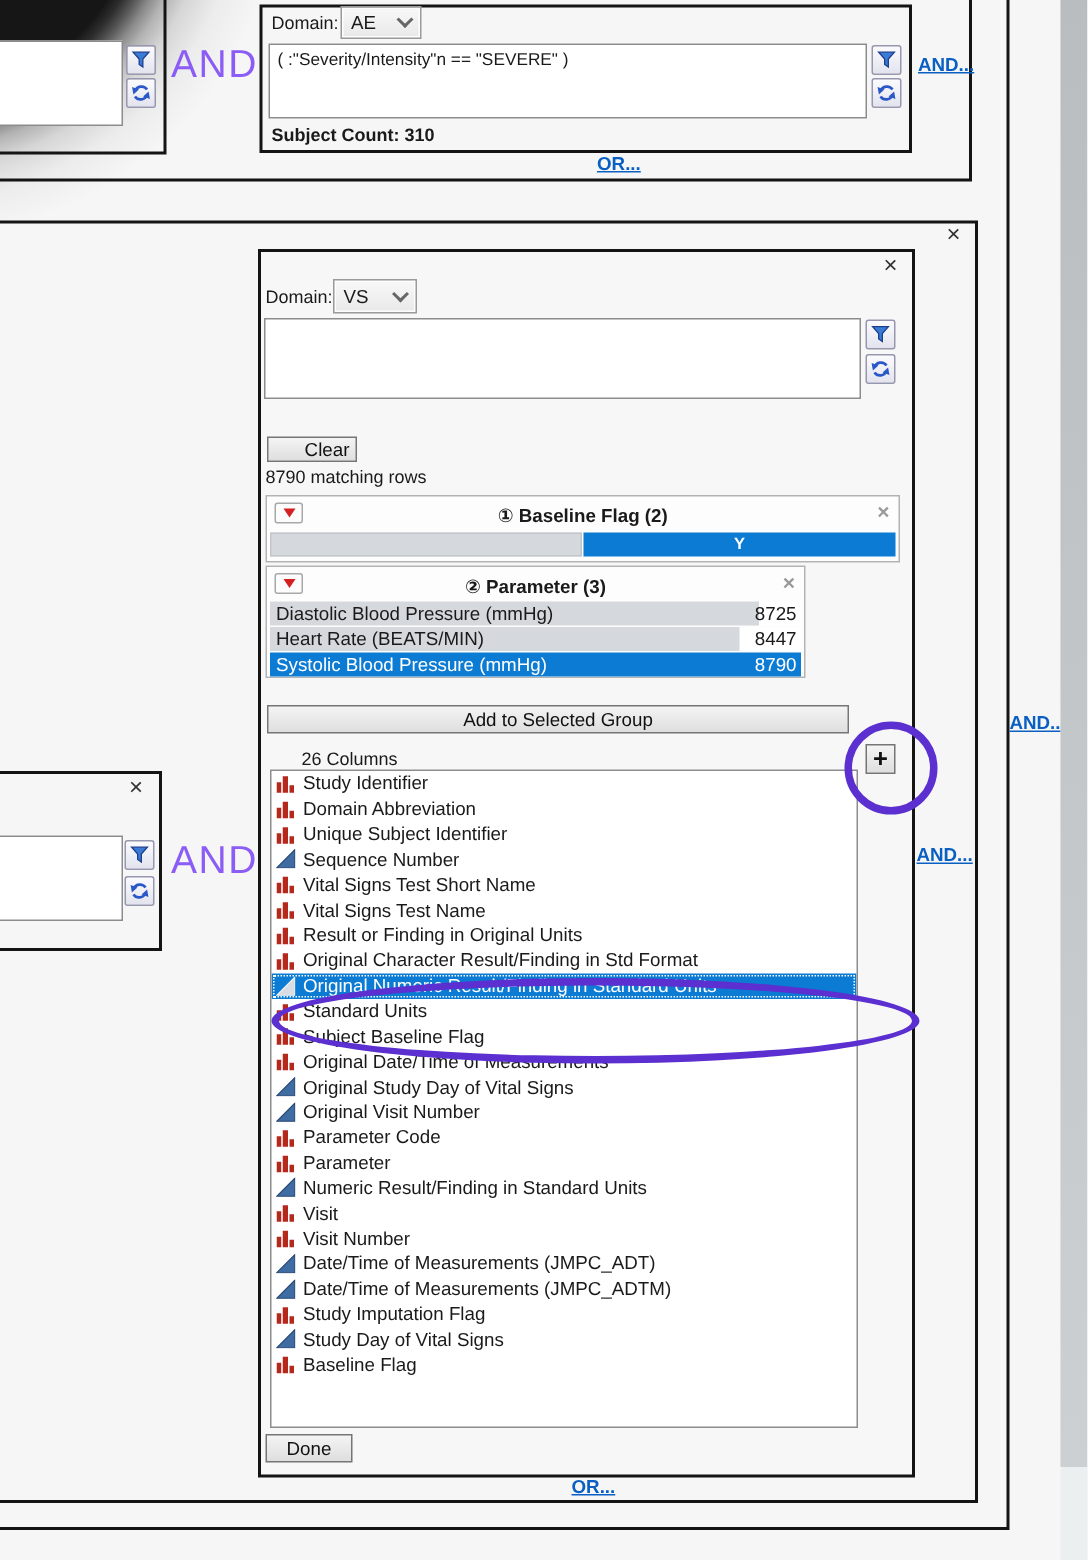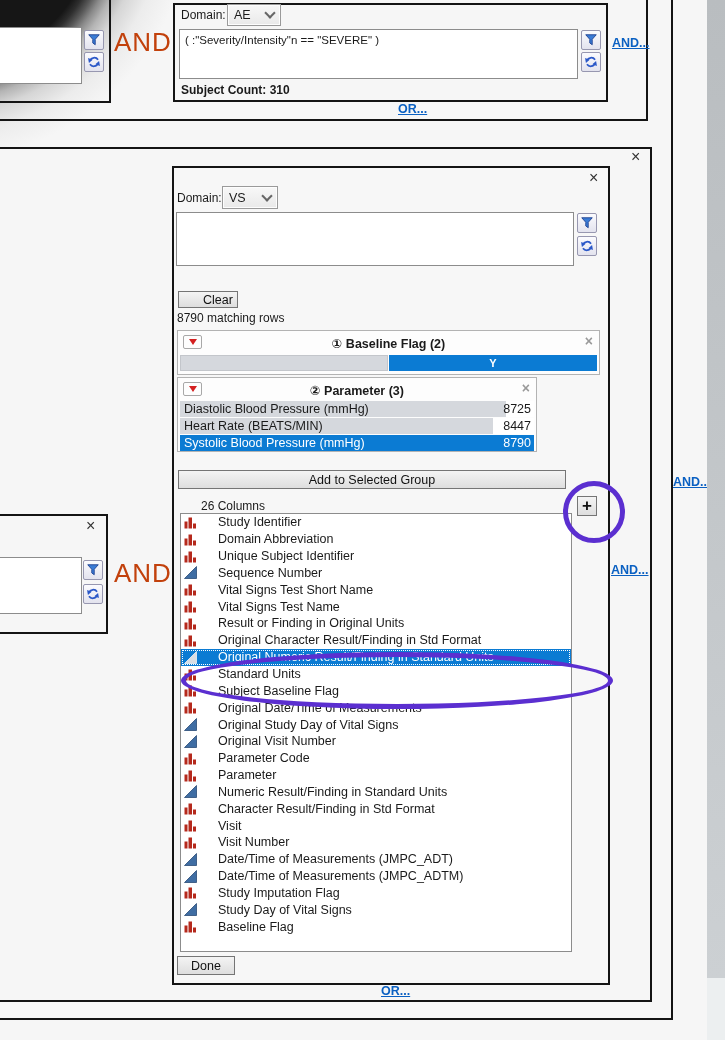--- a/index.html
+++ b/index.html
@@ -8,21 +8,21 @@
   .swoosh{position:absolute;left:0;top:0;width:320px;height:280px;z-index:0;
     background:radial-gradient(circle 245px at -55px -85px,
       #161616 0 152px,#2e2e2e 160px,#585858 168px,#8a8a8a 176px,
       #b4b4b4 185px,#d6d6d6 198px,#ececec 218px,rgba(246,246,246,0) 245px);}
   .grp{position:absolute;border:2px solid #141414;z-index:1;}
   .whitebox{position:absolute;background:#fff;border:1px solid #8c8c8c;z-index:3;}
   .icon-btn{position:absolute;width:20px;height:20px;box-sizing:border-box;z-index:4;cursor:pointer;
     background:linear-gradient(#fbfbfe,#e3e3ee);border:1px solid #9797b0;border-radius:2px;
     display:flex;align-items:center;justify-content:center;padding:0;}
   .icon-btn svg{display:block;}
-  .and-label{position:absolute;font-size:26px;color:#c2410c;letter-spacing:1px;z-index:3;line-height:1;}
+  .and-label{position:absolute;font-size:26px;color:#8b5cf6;letter-spacing:1px;z-index:3;line-height:1;}
   .link{position:absolute;color:#0a60c2;font-weight:bold;font-size:12.5px;line-height:1;
         text-decoration:underline;cursor:pointer;z-index:5;}
   .winx{position:absolute;font-size:16px;color:#333;line-height:1;cursor:pointer;z-index:5;}
   .dd{position:absolute;box-sizing:border-box;background:linear-gradient(#f8f8f8,#e9e9e9);
       border:1px solid #9a9a9a;box-shadow:inset 0 0 0 1px #fdfdfd;display:flex;align-items:center;
       justify-content:space-between;padding:0 6px;font-size:12.5px;z-index:4;cursor:pointer;}
   .chev{width:6px;height:6px;border-right:2px solid #666;border-bottom:2px solid #666;
         transform:rotate(45deg);margin-top:-4px;}
   .lbl{position:absolute;font-size:12px;z-index:3;line-height:1.1;white-space:nowrap;}
   .bold{font-weight:bold;}
@@ -42,21 +42,21 @@
   .seg-label{color:#fff;font-size:11px;font-weight:bold;}
   .param-rows{position:absolute;left:2px;right:2px;top:23px;}
   .param-row{position:relative;height:16px;margin-bottom:1px;background:#fff;cursor:pointer;}
   .row-bar{position:absolute;left:0;top:0;bottom:0;background:#d5d8dd;}
   .param-row.blue .row-bar{background:#0b7bd3;}
   .pr-label{position:absolute;left:4px;top:1px;font-size:12.5px;white-space:nowrap;z-index:1;}
   .pr-count{position:absolute;right:3px;top:1px;font-size:12.5px;z-index:1;}
   .param-row.selected .pr-label,.param-row.selected .pr-count{color:#fff;}
   .col-list{position:absolute;left:180px;top:513px;width:392px;height:439px;background:#fff;
        border:1px solid #8c8c8c;box-sizing:border-box;overflow:hidden;z-index:4;}
-  .col-row{display:flex;align-items:center;height:16.85px;padding-left:3px;gap:21px;font-size:12.5px;
+  .col-row{display:flex;align-items:center;height:16.85px;padding-left:3px;gap:5px;font-size:12.5px;
        white-space:nowrap;cursor:pointer;}
   .col-row.selected{background:#0b7bd3;color:#fff;outline:1px dotted #fff;outline-offset:-2px;}
   .ic{display:inline-flex;width:13px;height:13px;flex:none;}
   .col-row .tri{display:none;}
   .col-row.continuous .tri{display:inline-flex;}
   .col-row.selected .tri polygon{fill:#d9dde3;stroke:#eef2f6;}
   .ellipse{position:absolute;border:5px solid #5b2fd0;border-radius:50%;z-index:40;pointer-events:none;}
   .scroll{position:absolute;left:707px;top:0;width:18px;height:1040px;background:#eceff0;z-index:50;}
   .scroll .thumb{position:absolute;left:0;top:0;width:100%;height:978px;
        background:linear-gradient(#b9bdc0,#ccd0d3);cursor:pointer;}
@@ -389,31 +389,20 @@
       </div>
       <div class="col-row nominal">
         <span class="ic hist">
           <svg width="13" height="13" viewBox="0 0 13 13">
             <rect x="0.5" y="5.5" width="3" height="7" fill="#b5291c"></rect>
             <rect x="4.5" y="1.5" width="3.5" height="11" fill="#b5291c"></rect>
             <rect x="9" y="7.5" width="3" height="5" fill="#b5291c"></rect>
           </svg>
         </span>
 
-        <span class="col-label">Character Result/Finding in Std Format</span>
-      </div>
-      <div class="col-row nominal">
-        <span class="ic hist">
-          <svg width="13" height="13" viewBox="0 0 13 13">
-            <rect x="0.5" y="5.5" width="3" height="7" fill="#b5291c"></rect>
-            <rect x="4.5" y="1.5" width="3.5" height="11" fill="#b5291c"></rect>
-            <rect x="9" y="7.5" width="3" height="5" fill="#b5291c"></rect>
-          </svg>
-        </span>
-
         <span class="col-label">Visit</span>
       </div>
       <div class="col-row nominal">
         <span class="ic hist">
           <svg width="13" height="13" viewBox="0 0 13 13">
             <rect x="0.5" y="5.5" width="3" height="7" fill="#b5291c"></rect>
             <rect x="4.5" y="1.5" width="3.5" height="11" fill="#b5291c"></rect>
             <rect x="9" y="7.5" width="3" height="5" fill="#b5291c"></rect>
           </svg>
         </span>

